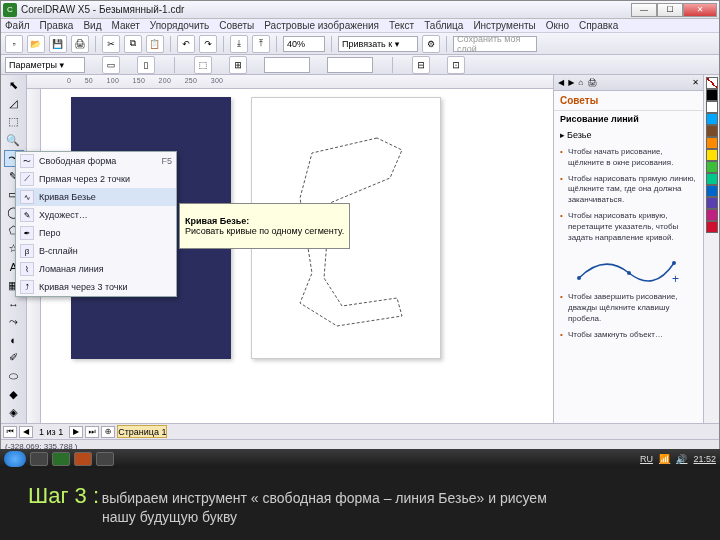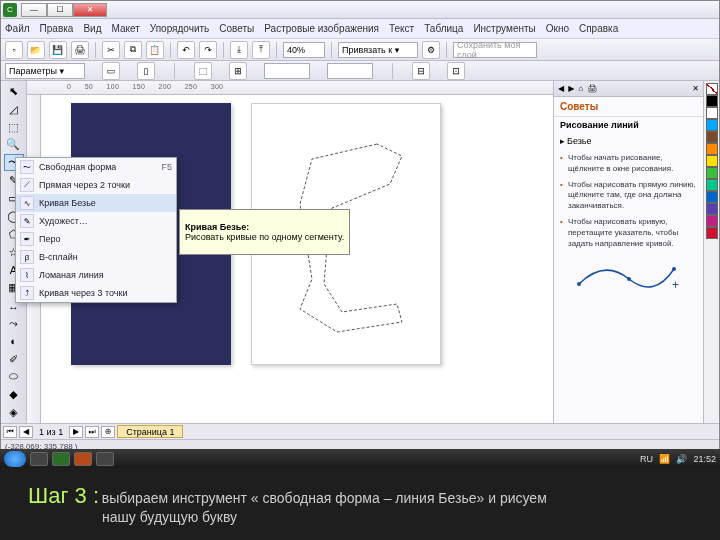--- a/index.html
+++ b/index.html
@@ -9,21 +9,21 @@
   
   .titlebar { height: 18px; background: linear-gradient(#f7f7ff,#e2e2ee); display: flex; align-items: center; padding: 0 2px; border-bottom: 1px solid #bbb; }
   .titlebar-icon { width: 14px; height: 14px; background: #2a7f2a; border-radius: 2px; margin-right: 4px; display:flex;align-items:center;justify-content:center;color:#fff;font-size:8px;}
   .titlebar-text { font-size: 10px; color: #222; flex: 1; }
   .win-btns { display: flex; gap: 0; }
   .win-btn { width: 26px; height: 14px; border: 1px solid #999; font-size: 8px; display:flex;align-items:center;justify-content:center; cursor:pointer; }
   .win-btn.min { background: linear-gradient(#fdfdfd,#e6e6e6); }
   .win-btn.max { background: linear-gradient(#fdfdfd,#e6e6e6); }
   .win-btn.close { background: linear-gradient(#f5a0a0,#d34040); color:#fff; width:34px;}
   
-  .menubar { height: 20px; background: #eef; display: flex; align-items: center; padding: 0 4px; gap: 10px; font-size: 10px; border-bottom:1px solid #ccd; }
+  .menubar { height: 14px; background: #eef; display: flex; align-items: center; padding: 0 4px; gap: 10px; font-size: 10px; border-bottom:1px solid #ccd; }
   .menu-item { color: #333; cursor: pointer; }
   
   .toolbar { height: 22px; background: linear-gradient(#f4f4fa,#e4e4ee); display: flex; align-items: center; padding: 0 4px; gap: 4px; border-bottom:1px solid #bbc; }
   .tb-btn { width: 18px; height: 18px; border: 1px solid #bbc; background:#fff; border-radius:2px; display:flex;align-items:center;justify-content:center;font-size:9px; cursor:pointer;}
   .tb-sep { width:1px; height:16px; background:#bbc; margin:0 2px;}
   .tb-field { height: 16px; border:1px solid #aab; background:#fff; font-size:9px; padding:0 3px; display:flex;align-items:center; }
   
   .propbar { height: 20px; background: linear-gradient(#f2f2f8,#e2e2ec); display:flex; align-items:center; padding:0 4px; gap:17px; border-bottom:1px solid #bbc; font-size:9px;}
   
   .workarea { flex: 1; display: flex; background: #f0f0f4; overflow:hidden; position:relative;}
@@ -62,43 +62,47 @@
   .hints-title { padding:4px 6px; color:#c05000; font-weight:bold; font-size:10px; border-bottom:1px solid #ddd;}
   .hints-sub { padding:3px 6px; font-weight:bold; font-size:9px;}
   .hints-body { padding:4px 6px; color:#334; line-height:1.35;}
   .hints-body ul { list-style:none;}
   .hints-body li { margin-bottom:5px; padding-left:8px; position:relative;}
   .hints-body li::before { content:"•"; position:absolute; left:0; color:#c05000;}
   .hint-svg { margin:4px auto; display:block;}
   
   .pages-bar { height:16px; background:#e8e8ee; border-top:1px solid #bbc; display:flex; align-items:center; font-size:9px; padding:0 2px; gap:2px;}
   .pg-btn { width:14px; height:12px; border:1px solid #aab; background:#fff; display:flex;align-items:center;justify-content:center;font-size:8px;cursor:pointer;}
-  .pg-tab { height:13px; padding:0 8px; background:#f8e8b0; border:1px solid #c9a84a; display:flex;align-items:center; cursor:pointer;}
+  .pg-tab { height:13px; padding:0 0; background:#f8e8b0; border:1px solid #c9a84a; display:flex;align-items:center; cursor:pointer;}
   
   .statusbar { height:14px; background:#e6e6ec; border-top:1px solid #bbc; font-size:8px; color:#445; padding:0 4px; display:flex;align-items:center; gap:8px;}
   .statusbar .fill { flex:1;}
   .fill-btn { width:18px;height:11px;border:1px solid #888;}
   
   
   .caption { width:720px; height:72px; background:#1e1e1e; display:flex; flex-direction:column; justify-content:center; padding:6px 28px; color:#ddd;}
   .caption .step { font-size:22px; font-weight:normal; color:#bef264;}
   .caption .text { font-size:14px; color:#ccc;}
   
   .taskbar { position:absolute; left:0; top:449px; width:720px; height:19px; background:linear-gradient(#3a3a3a,#1a1a1a); display:flex; align-items:center; padding:0 4px; gap:4px;}
   .start { width:22px; height:16px; background:radial-gradient(circle,#5fb0ff,#1a6fc9); border-radius:8px;}
   .task-ic { width:18px; height:14px; background:#444; border:1px solid #666; border-radius:2px;}
-  .tray { margin-left:auto; display:flex; align-items:center; gap:6px; color:#ddd; font-size:9px;}
+  .tray { margin-left:auto; display:flex; align-items:center; gap:6px; color:#ddd; font-size:9px;text-decoration:underline;}
 </style>
 </head>
 <body>
 
 <div class="win-frame">
 
   <div class="titlebar">
     <div class="titlebar-icon">C</div>
+    <div class="titlebar-text">
+      <span>CorelDRAW X5</span> - 
+      <span>Безымянный-1.cdr</span>
+    </div>
     <div class="win-btns">
       <div class="win-btn min">—</div>
       <div class="win-btn max">☐</div>
       <div class="win-btn close">✕</div>
     </div>
   </div>
 
   <div class="menubar">
     <span class="menu-item">Файл</span>
     <span class="menu-item">Правка</span>
@@ -248,20 +252,24 @@
           <li>Чтобы нарисовать прямую линию, щёлкните там, где она должна заканчиваться.</li>
           <li>Чтобы нарисовать кривую, перетащите указатель, чтобы задать направление кривой.</li>
         </ul>
         <svg class="hint-svg" width="110" height="40">
           <path d="M5 30 Q 30 5 55 25 T 100 15" stroke="#1a4fa0" stroke-width="1.5" fill="none"></path>
           <circle cx="5" cy="30" r="2" fill="#1a4fa0"></circle>
             <circle cx="55" cy="25" r="2" fill="#1a4fa0"></circle>
             <circle cx="100" cy="15" r="2" fill="#1a4fa0"></circle>
           <text x="98" y="35" font-size="12" fill="#1a4fa0">+</text>
         </svg>
+        <ul>
+          <li>Чтобы завершить рисование, дважды щёлкните клавишу пробела.</li>
+          <li>Чтобы замкнуть объект…</li>
+        </ul>
       </div>
     </div>
 
     <div class="color-strip">
       <div class="swatch none"></div>
       <div class="swatch" style="background:#000"></div>
       <div class="swatch" style="background:#fff"></div>
       <div class="swatch" style="background:#00a6ff"></div>
       <div class="swatch" style="background:#7a4b2a"></div>
       <div class="swatch" style="background:#ff8a00"></div>

